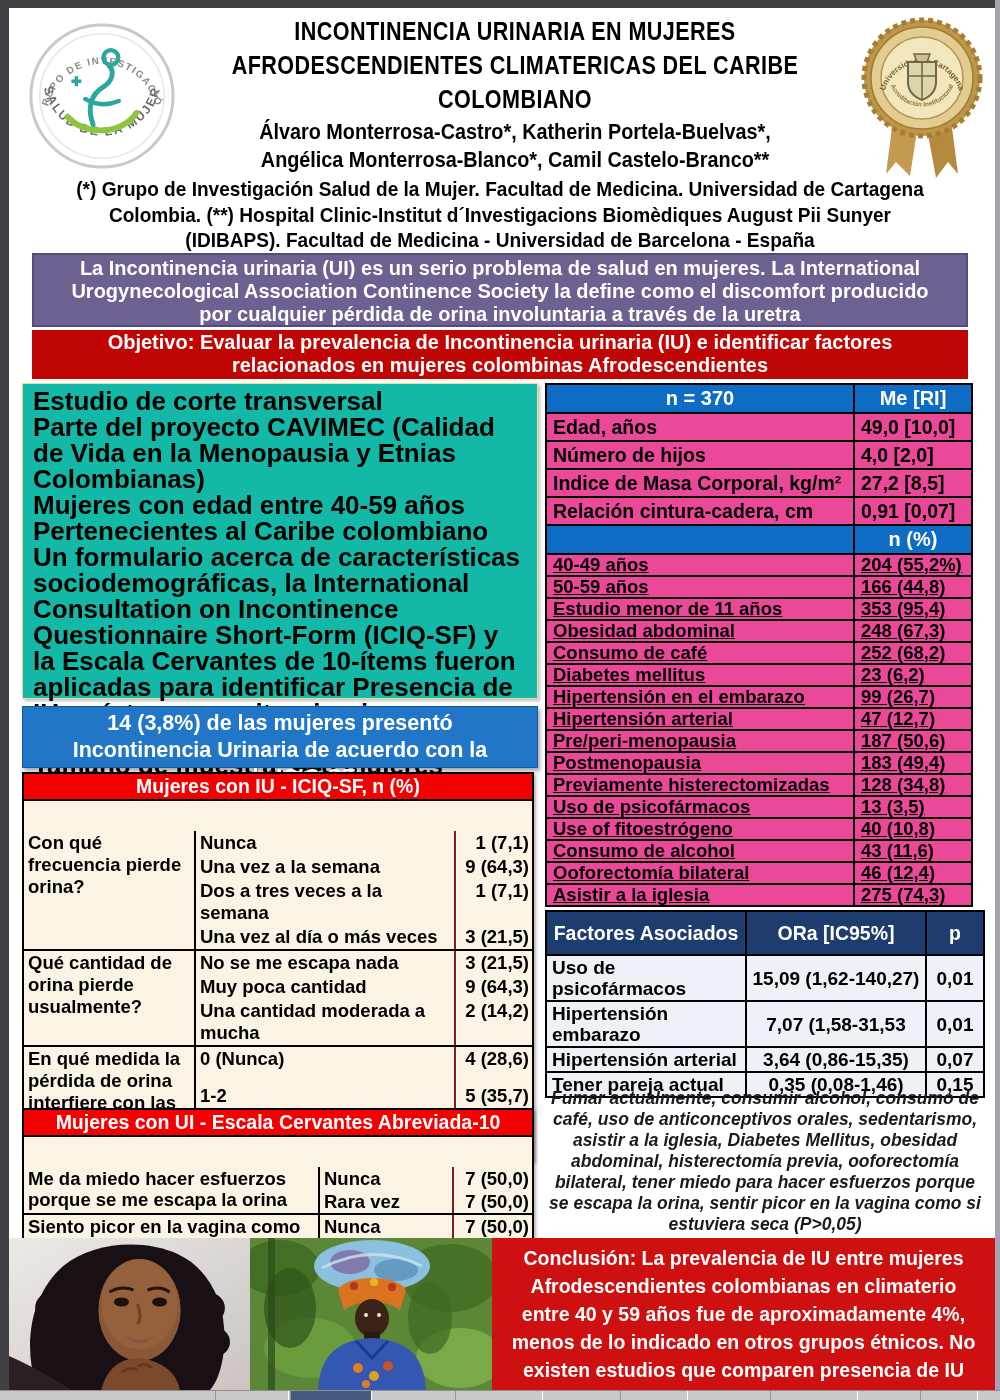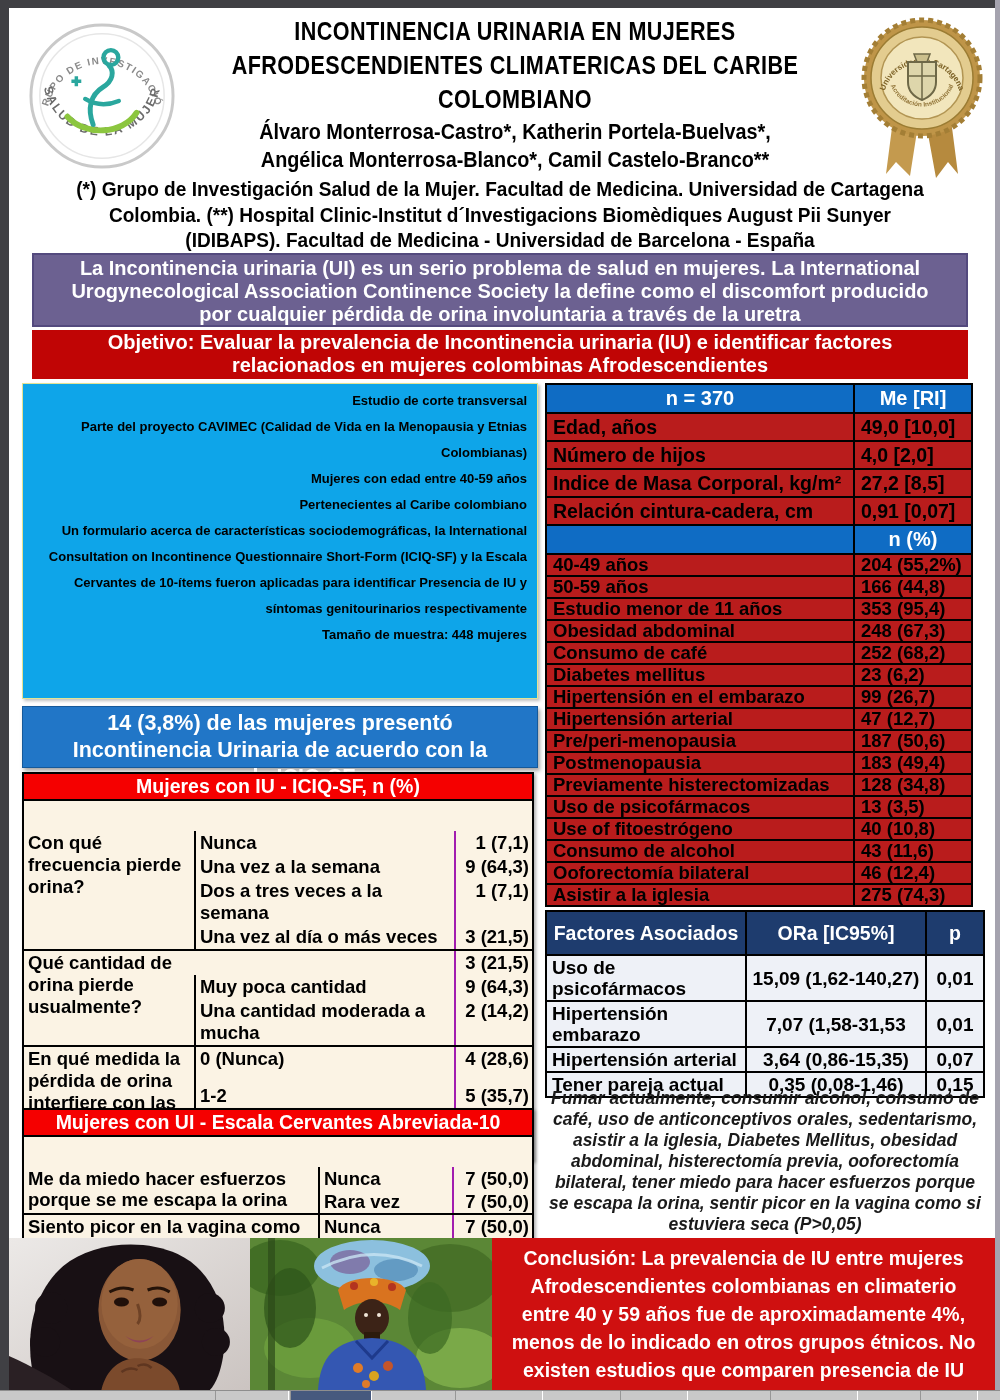--- a/index.html
+++ b/index.html
@@ -25,52 +25,52 @@
 
   
   .banner-purple{position:absolute;left:32px;top:253px;width:936px;height:74px;box-sizing:border-box;
     background:#6c6191;border:2px solid #544a7e;color:#fff;text-align:center;
     font-size:20px;line-height:23px;padding:2px 22px;}
   .banner-red{position:absolute;left:32px;top:330px;width:936px;height:49px;box-sizing:border-box;
     background:#c00505;color:#fff;text-align:center;font-size:20px;line-height:23px;padding:1px 30px;}
 
   
   .methods{position:absolute;left:22px;top:383px;width:516px;height:316px;box-sizing:border-box;
-    background:#0ea5e9;border:1px solid #e3e394;box-shadow:2px 2px 3px rgba(0,0,0,.25);
-    padding:4px 10px;font-size:13px;line-height:26px;text-align:right;}
+    background:#14b8a6;border:1px solid #e3e394;box-shadow:2px 2px 3px rgba(0,0,0,.25);
+    padding:4px 10px;font-size:26px;line-height:26px;}
 
   
   .highlight{position:absolute;left:22px;top:706px;width:516px;height:62px;box-sizing:border-box;
     background:#2176c7;border:1px solid #15599a;box-shadow:2px 3px 4px rgba(0,0,0,.35);
     color:#fff;text-align:center;font-size:21.5px;line-height:27px;padding:3px 14px;}
 
   
   .blacktable{position:absolute;left:22px;width:512px;box-sizing:border-box;
     border:2.5px solid #000;background:#fbf3e4;box-shadow:2px 2px 3px rgba(0,0,0,.3);}
   .iciq{top:772px;}
   .cerv{top:1108px;}
   .red-head{background:#f50000;color:#fff;text-align:center;font-size:19.5px;line-height:24px;
     height:25px;border-bottom:2px solid #000;overflow:hidden;}
   .qrow{display:grid;font-size:18.5px;line-height:22px;border-top:2px solid #000;}
   .qrow:first-of-type{border-top:none;margin-top:30px;}
   .iciq .qrow{grid-template-columns:170px 1fr 78px;}
   .cerv .qrow{grid-template-columns:294px 1fr 80px;}
   .cerv .qrow{line-height:21px;}
   .qcell{grid-column:1;padding:1px 4px;}
   .ocell{grid-column:2;border-left:2px solid #000;padding:1px 4px;white-space:pre-line;}
-  .vcell{grid-column:3;border-left:2px solid #a21caf;padding:1px 3px;text-align:right;}
+  .vcell{grid-column:3;border-left:2px solid #7f1d1d;padding:1px 3px;text-align:right;}
 
   
   .stats{position:absolute;left:545px;top:383px;width:428px;border-collapse:collapse;
-    table-layout:fixed;background:#b91c1c;font-size:19.5px;}
+    table-layout:fixed;background:#ec4899;font-size:19.5px;}
   .stats td{border:2px solid #000;padding:0 6px;overflow:hidden;}
   .stats col.c1{width:308px;}
   .st-head td{background:#0f6cc4;color:#fff;text-align:center;height:27px;font-size:20px;}
   #stats-me td{height:26px;}
-  #stats-n td{height:20px;font-size:18.5px;line-height:20px;}
+  #stats-n td{height:20px;font-size:18.5px;line-height:20px;text-decoration:underline;}
   .st-val{}
 
   
   .factors{position:absolute;left:545px;top:910px;width:440px;border-collapse:collapse;
     table-layout:fixed;font-size:19px;}
   .factors td{border:2px solid #000;padding:1px 5px;background:#eef1f7;overflow:hidden;}
   .factors col.fc1{width:200px;} .factors col.fc2{width:180px;}
   .f-head td{background:#1e3c6e;color:#fff;text-align:center;font-size:19.5px;height:26px;padding:8px 2px;}
   .f-label{white-space:pre-line;line-height:21px;margin-top:35px;}
   .f-or,.f-p{text-align:center;line-height:21px;}
@@ -185,20 +185,21 @@
           <div class="vcell" style="grid-row: 1;">1 (7,1)</div>
           <div class="ocell" style="grid-row: 2;">Una vez a la semana</div>
           <div class="vcell" style="grid-row: 2;">9 (64,3)</div>
           <div class="ocell" style="grid-row: 3;">Dos a tres veces a la semana</div>
           <div class="vcell" style="grid-row: 3;">1 (7,1)</div>
           <div class="ocell" style="grid-row: 4;">Una vez al día o más veces</div>
           <div class="vcell" style="grid-row: 4;">3 (21,5)</div>
         </div>
         <div class="qrow">
           <div class="qcell" style="grid-row: 1 / span 3;">Qué cantidad de orina pierde usualmente?</div>
+          <div class="ocell" style="grid-row: 1;">No se me escapa nada</div>
           <div class="vcell" style="grid-row: 1;">3 (21,5)</div>
           <div class="ocell" style="grid-row: 2;">Muy poca cantidad</div>
           <div class="vcell" style="grid-row: 2;">9 (64,3)</div>
           <div class="ocell" style="grid-row: 3;">Una cantidad moderada a
 mucha</div>
           <div class="vcell" style="grid-row: 3;">2 (14,2)</div>
         </div>
         <div class="qrow">
           <div class="qcell" style="grid-row: 1 / span 3;">En qué medida la pérdida de orina interfiere con las actividades de la vida diaria?</div>
           <div class="ocell" style="grid-row: 1;">0 (Nunca)</div>

